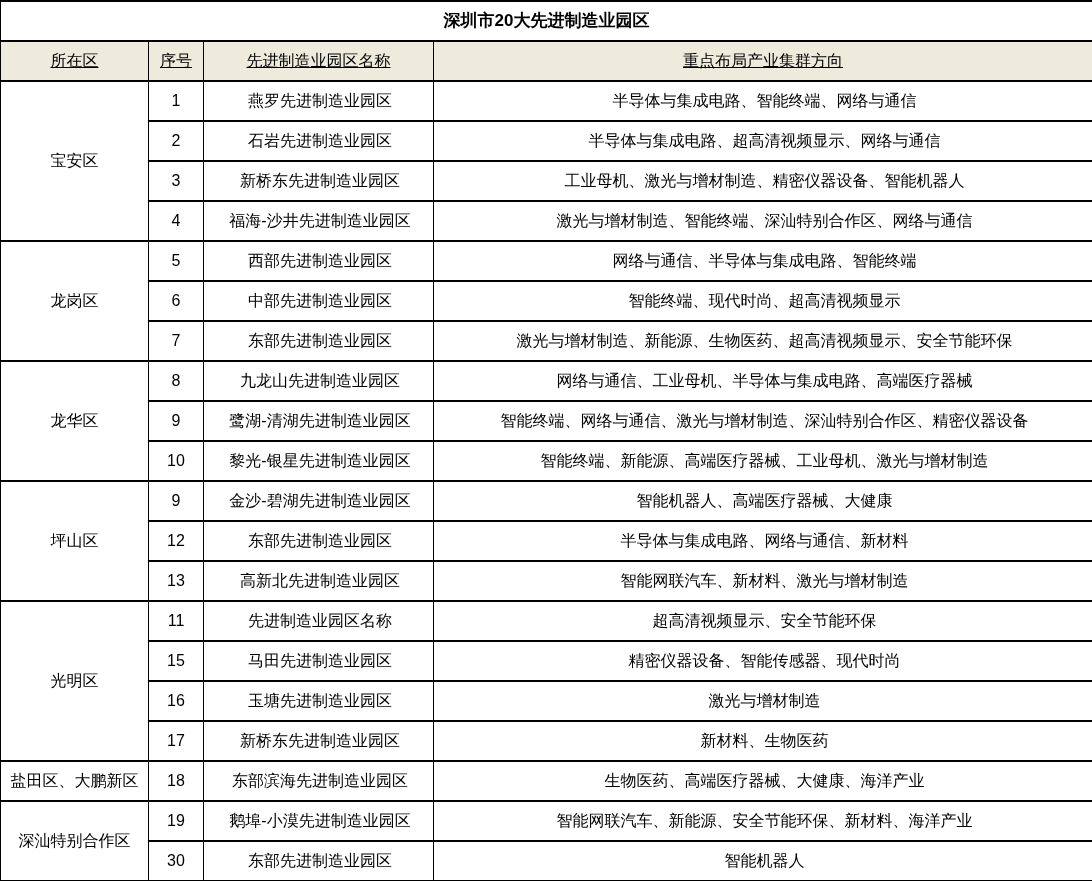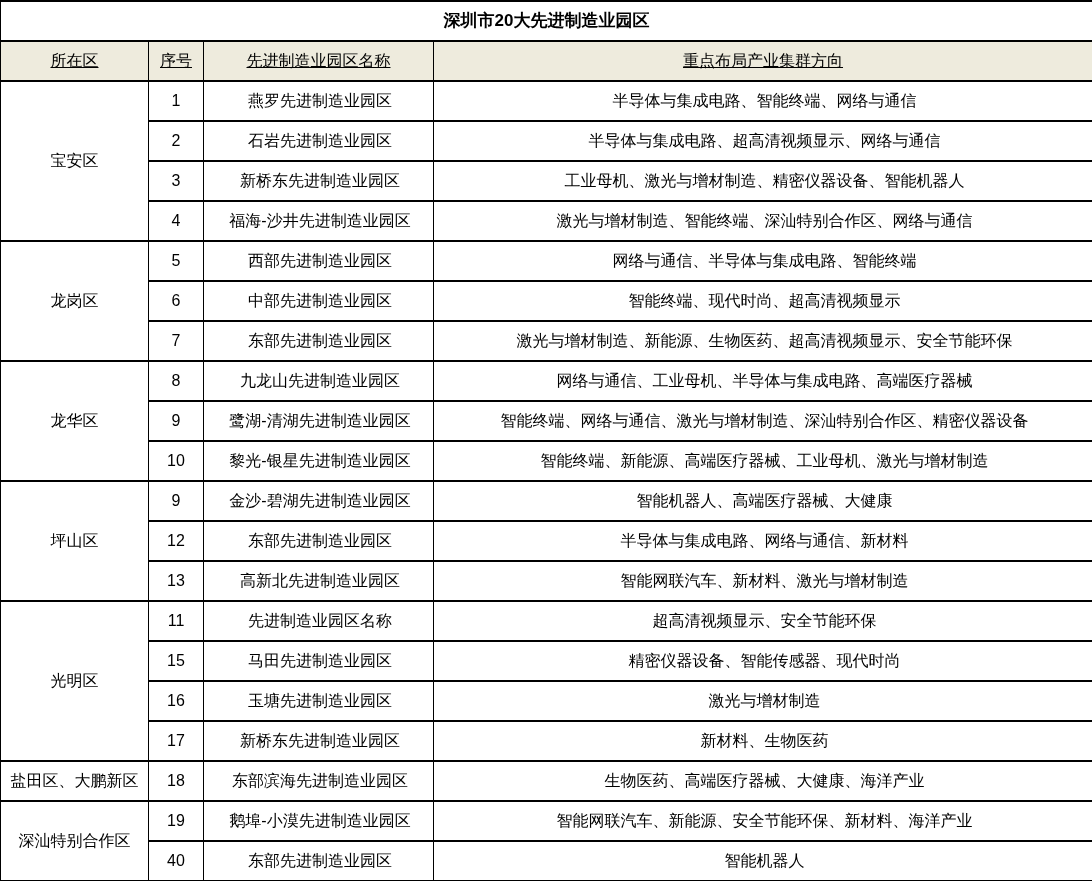--- a/index.html
+++ b/index.html
@@ -176,19 +176,19 @@
           <td class="park-cell">东部滨海先进制造业园区</td>
           <td class="clusters-cell">生物医药、高端医疗器械、大健康、海洋产业</td>
         </tr>
         <tr>
           <td class="district-cell" rowspan="2">深汕特别合作区</td>
           <td class="no-cell">19</td>
           <td class="park-cell">鹅埠-小漠先进制造业园区</td>
           <td class="clusters-cell">智能网联汽车、新能源、安全节能环保、新材料、海洋产业</td>
         </tr>
         <tr>
-          <td class="no-cell">40</td>
+          <td class="no-cell">30</td>
           <td class="park-cell">东部先进制造业园区</td>
           <td class="clusters-cell">智能机器人</td>
         </tr>
       </tbody>
   </table>
 </div>
 
 </body></html>

